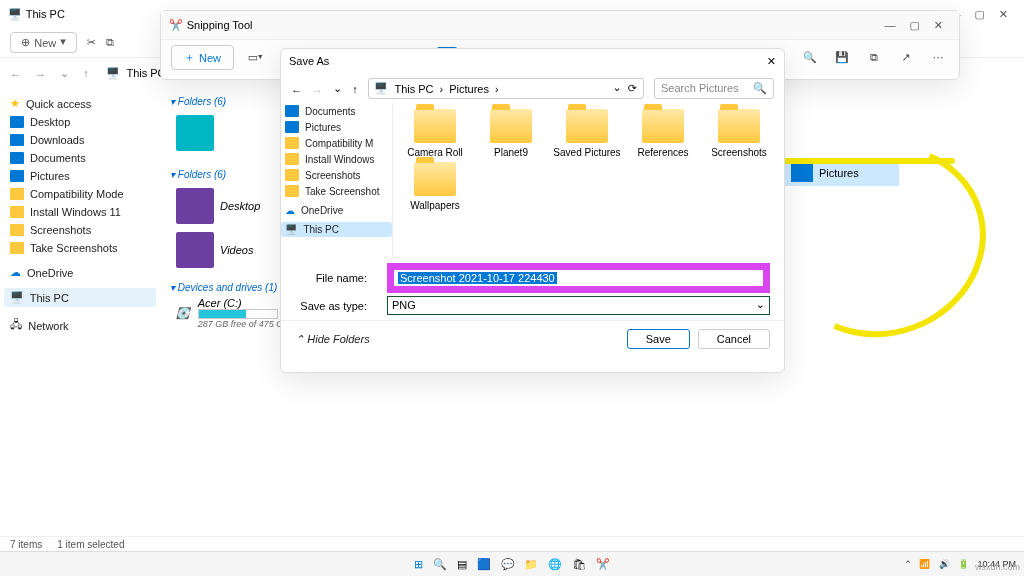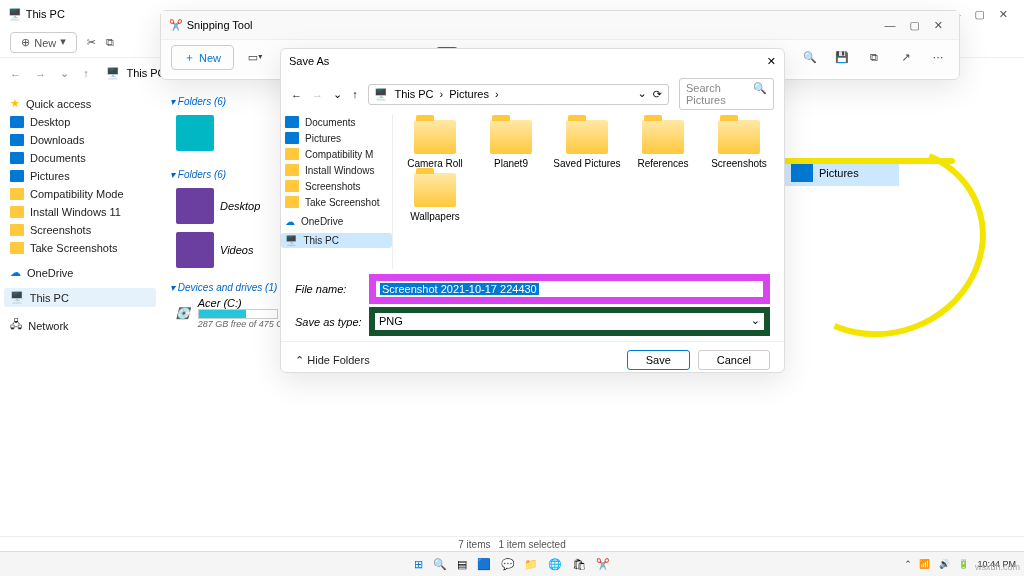--- a/index.html
+++ b/index.html
@@ -27,21 +27,21 @@
 .yellow { background: #ffc83d; }
 .exp-main { flex: 1; padding: 4px 10px; position: relative; font-style: italic; }
 .group-h { color: #0066cc; font-size: 10px; cursor: pointer; margin: 4px 0; }
 .folder-tile { display: inline-flex; align-items: center; gap: 6px; width: 140px; margin: 4px 6px; }
 .folder-tile .thumb { width: 38px; height: 36px; border-radius: 2px; }
 .purple { background: #6b3fa0; }
 .cyan { background: #00b7c3; }
 .drive-tile { display: flex; align-items: center; gap: 8px; margin: 4px 6px; }
 .drive-bar { width: 80px; height: 10px; border: 1px solid #ccc; }
 .drive-fill { width: 60%; height: 100%; background: #26c6da; }
-.status { position: absolute; left: 0; bottom: 24px; padding: 2px 10px; font-size: 10px; color: #555; display: flex; gap: 8px; width: 100%; background: #fff; border-top: 1px solid #eee; justify-content: center; }
+.status { position: absolute; left: 0; bottom: 24px; padding: 2px 10px; font-size: 10px; color: #555; display: flex; gap: 15px; width: 100%; background: #fff; border-top: 1px solid #eee; }
 .url-br { position: absolute; right: 4px; bottom: 4px; font-size: 9px; color: #aaa; }
 
 
 .pic-highlight { position: absolute; left: 785px; top: 160px; }
 .pic-row { display: flex; align-items: center; gap: 6px; background: #cce8ff; padding: 4px 40px 4px 6px; }
 .hl-ring { position: absolute; left: -8px; top: -14px; width: 210px; height: 190px; border: 6px solid #f3e500; border-radius: 50%; border-left-color: transparent; border-top-color: transparent; transform: rotate(-20deg); }
 .hl-line { position: absolute; left: -10px; top: -2px; width: 180px; height: 6px; background: #f3e500; border-radius: 3px; }
 
 
 .snip { left: 160px; top: 10px; width: 800px; height: 48px; }
@@ -50,38 +50,38 @@
 .snip-new { border: 1px solid #ccc; border-radius: 4px; padding: 4px 12px; display: flex; align-items: center; gap: 4px; color: #0078d4; }
 .snip-btn { width: 22px; height: 22px; display: flex; align-items: center; justify-content: center; border-radius: 3px; color: #444; }
 .snip-btn.active { border: 1px solid #0078d4; background: #eaf4ff; }
 .snip-spacer { flex: 1; }
 
 
 .saveas { left: 280px; top: 48px; width: 505px; height: 325px; background: #fff; }
 .sa-title { padding: 6px 8px; font-size: 11px; display: flex; }
 .sa-nav { display: flex; align-items: center; gap: 10px; padding: 4px 10px; }
 .sa-addr { flex: 1; border: 1px solid #ccc; border-radius: 3px; padding: 3px 6px; display: flex; align-items: center; gap: 6px; font-size: 11px; }
-.sa-search { width: 95px; border: 1px solid #ccc; border-radius: 3px; padding: 3px 6px; color: #888; display: flex; justify-content: space-between; }
+.sa-search { width: 120px; border: 1px solid #ccc; border-radius: 3px; padding: 3px 6px; color: #888; display: flex; justify-content: space-between; }
 .sa-toolbar { display: flex; gap: 14px; padding: 4px 10px; font-size: 11px; color: #0066cc; border-bottom: 1px solid #eee; }
 .sa-body { display: flex; height: 155px; }
 .sa-side { width: 112px; border-right: 1px solid #eee; overflow: hidden; }
 .sa-side .side-item { font-size: 10px; padding: 2px 4px; }
 .sa-side .side-item.sel { background: #cce8ff; }
 .sa-files { flex: 1; padding: 4px; display: flex; flex-wrap: wrap; align-content: flex-start; overflow: hidden; }
 .sa-folder { width: 72px; text-align: center; margin: 2px; font-size: 10px; }
 .sa-folder .fic { width: 42px; height: 34px; background: linear-gradient(#ffe9a6,#ffc83d); margin: 0 auto 4px; border-radius: 2px; position: relative; }
 .sa-folder .fic::before { content: ""; position: absolute; top: -5px; left: 2px; width: 18px; height: 6px; background: #ffc83d; border-radius: 2px 2px 0 0; }
 .sa-fields { padding: 2px 14px; }
 .sa-row { display: flex; align-items: center; margin: 3px 0; }
-.sa-row label { width: 72px; margin-right: 2px; font-size: 11px; font-style: italic; }
+.sa-row label { width: 72px; text-align: right; margin-right: 20px; font-size: 11px; }
 .sa-row .inp { flex: 1; border: 7px solid #d946ef; padding: 2px 4px; font-size: 11px; }
 .sa-row .inp.sel { background: #0078d4; color: #fff; }
-.sa-row .combo { flex: 1; border: 6px solid #14532d; padding: 2px 4px; font-size: 11px; display: flex; justify-content: space-between; }
+.sa-row .combo { flex: 1; border: 1px solid #14532d; padding: 2px 4px; font-size: 11px; display: flex; justify-content: space-between; }
 .sa-footer { display: flex; align-items: center; padding: 8px 14px; gap: 8px; border-top: 1px solid #eee; }
-.sa-footer .link { color: #222; font-size: 11px; cursor: pointer; }
+.sa-footer .link { color: #222; font-size: 11px; cursor: pointer; font-style: italic; }
 .sa-footer .btns { margin-left: auto; display: flex; gap: 8px; padding-left: 26px; }
 .btn { border: 1px solid #0078d4; background: #fff; padding: 3px 18px; font-size: 11px; border-radius: 3px; }
 .btn.sec { border-color: #ccc; }
 
 
 .taskbar { position: absolute; left: 0; bottom: 0; width: 100%; height: 25px; background: #f5f5f5; border-top: 1px solid #ddd; display: flex; align-items: center; }
 .tb-center { margin: 0 auto; display: flex; gap: 10px; align-items: center; }
 .tb-right { position: absolute; right: 8px; display: flex; gap: 8px; align-items: center; font-size: 9px; color: #333; }
 .chev { display: inline-block; transform: translateY(-1px); }
 </style>

